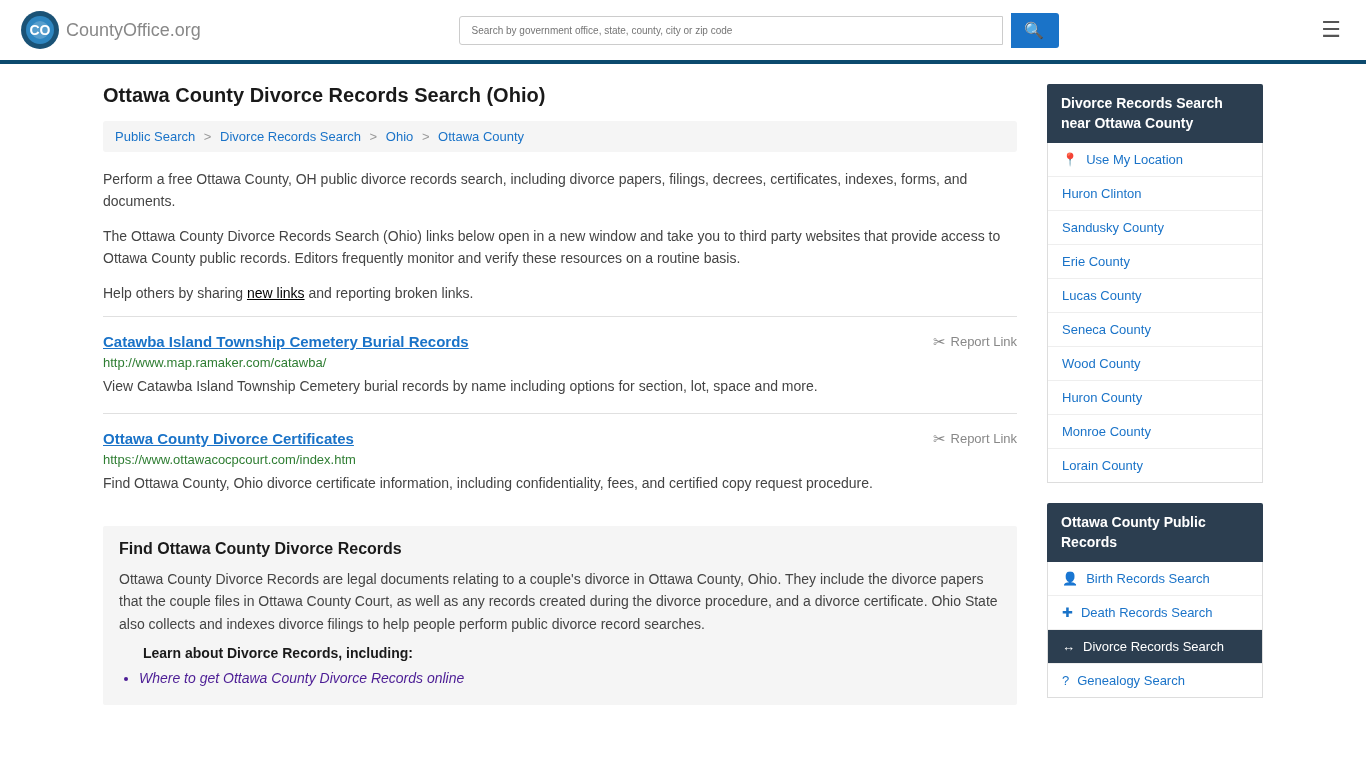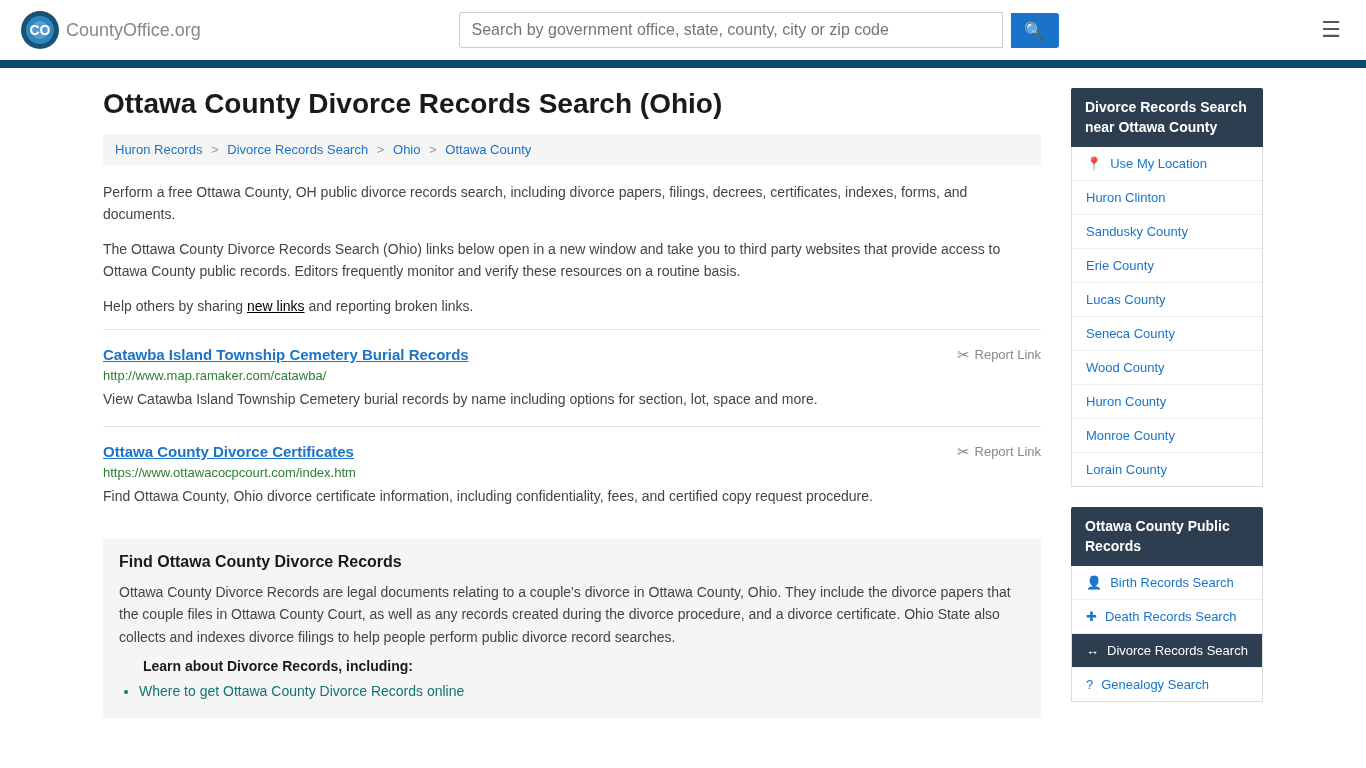--- a/index.html
+++ b/index.html
@@ -1,21 +1,21 @@
 <!DOCTYPE html>
 <html><head>
   <meta charset="utf-8">
   <style>
     * { box-sizing: border-box; margin: 0; padding: 0; }
     body { font-family: Arial, sans-serif; font-size: 14px; color: #333; background: #fff; }
 
     
     #header {
       background: #fff;
-      border-bottom: 8px solid #0c4a6e;
+      border-bottom: 4px solid #0c4a6e;
       padding: 10px 20px;
       display: flex;
       align-items: center;
       justify-content: space-between;
     }
     #logo-area {
       display: flex;
       align-items: center;
       gap: 6px;
     }
@@ -68,21 +68,21 @@
       display: flex;
       max-width: 1200px;
       margin: 0 auto;
       padding: 20px;
       gap: 30px;
     }
     #main-content {
       flex: 1;
     }
     #sidebar {
-      width: 192px;
+      width: 216px;
       flex-shrink: 0;
     }
 
     
     #page-title {
       font-size: 24px;
       font-weight: bold;
       color: #1a1a1a;
       margin-bottom: 14px;
     }
@@ -230,34 +230,34 @@
       <circle cx="20" cy="20" r="19" fill="#1a5276"></circle>
       <circle cx="20" cy="20" r="14" fill="#2e86c1"></circle>
       <circle cx="20" cy="20" r="9" fill="#fff" opacity="0.2"></circle>
       <text x="20" y="25" text-anchor="middle" fill="#fff" font-size="14" font-weight="bold">CO</text>
     </svg>
     <span id="logo-text">
       <span>CountyOffice</span><span style="color:#888;font-weight:normal;">.org</span>
     </span>
   </div>
   <div id="search-area">
-    <input id="search-input" type="text" style="flex: 1 1 0%; padding: 8px 12px; border: 1px solid rgb(204, 204, 204); border-radius: 3px 0px 0px 3px; font-size: 16px; outline: none;" placeholder="Search by government office, state, county, city or zip code">
+    <input id="search-input" type="text" style="flex: 1 1 0%; padding: 8px 12px; border: 1px solid rgb(204, 204, 204); border-radius: 3px 0px 0px 3px; font-size: 10px; outline: none;" placeholder="Search by government office, state, county, city or zip code">
     <button id="search-button" style="background:#1a73c8;border:none;padding:8px 14px;cursor:pointer;border-radius:0 3px 3px 0;color:#fff;font-size:16px;">🔍</button>
   </div>
   <button id="menu-button" style="background:none;border:none;cursor:pointer;font-size:22px;color:#555;padding:5px;">☰</button>
 </div>
 
 <div id="content-wrapper">
 
   <div id="main-content">
 
-    <h1 id="page-title" style="font-size:28px;font-weight:bold;color:#1a1a1a;margin-bottom:14px;">Ottawa County Divorce Records Search (Ohio)</h1>
+    <h1 id="page-title" style="font-size:20px;font-weight:bold;color:#1a1a1a;margin-bottom:14px;">Ottawa County Divorce Records Search (Ohio)</h1>
 
     <div id="breadcrumb" style="background:#f5f5f5;padding:8px 12px;border-radius:3px;margin-bottom:16px;font-size:13px;color:#666;">
-      <a href="#" style="color:#1a73c8;text-decoration:none;">Huron Records</a>
+      <a href="#" style="color:#1a73c8;text-decoration:none;">Public Search</a>
       <span> &gt; </span>
       <a href="#" style="color:#1a73c8;text-decoration:none;">Divorce Records Search</a>
       <span> &gt; </span>
       <a href="#" style="color:#1a73c8;text-decoration:none;">Ohio</a>
       <span> &gt; </span>
       <a href="#" style="color:#1a73c8;text-decoration:none;">Ottawa County</a>
     </div>
 
     <p class="desc-para">Perform a free Ottawa County, OH public divorce records search, including divorce papers, filings, decrees, certificates, indexes, forms, and documents.</p>
     <p class="desc-para">The Ottawa County Divorce Records Search (Ohio) links below open in a new window and take you to third party websites that provide access to Ottawa County public records. Editors frequently monitor and verify these resources on a routine basis.</p>
@@ -287,21 +287,21 @@
       </div>
       <div class="record-url">https://www.ottawacocpcourt.com/index.htm</div>
       <div class="record-desc">Find Ottawa County, Ohio divorce certificate information, including confidentiality, fees, and certified copy request procedure.</div>
     </div>
 
     <div id="find-section" style="background:#f5f5f5;padding:14px 16px;margin-top:16px;border-radius:2px;">
       <h2 style="font-size:16px;font-weight:bold;color:#1a1a1a;margin-bottom:10px;">Find Ottawa County Divorce Records</h2>
       <p style="line-height:1.6;color:#444;margin-bottom:10px;">Ottawa County Divorce Records are legal documents relating to a couple's divorce in Ottawa County, Ohio. They include the divorce papers that the couple files in Ottawa County Court, as well as any records created during the divorce procedure, and a divorce certificate. Ohio State also collects and indexes divorce filings to help people perform public divorce record searches.</p>
       <h3 style="font-size:14px;font-weight:bold;color:#1a1a1a;margin-top:10px;margin-bottom:6px;">Learn about Divorce Records, including:</h3>
       <ul style="margin-left:20px;">
-        <li style="color:#0f766e;line-height:1.7;">Where to get Ottawa County Divorce Records online</li>
+        <li style="color:#4c1d95;line-height:1.7;font-style:italic;">Where to get Ottawa County Divorce Records online</li>
       </ul>
     </div>
 
   </div>
 
   <div id="sidebar">
 
     <div class="sidebar-section">
       <div class="sidebar-header">Divorce Records Search near Ottawa County</div>
       <div class="sidebar-list">

